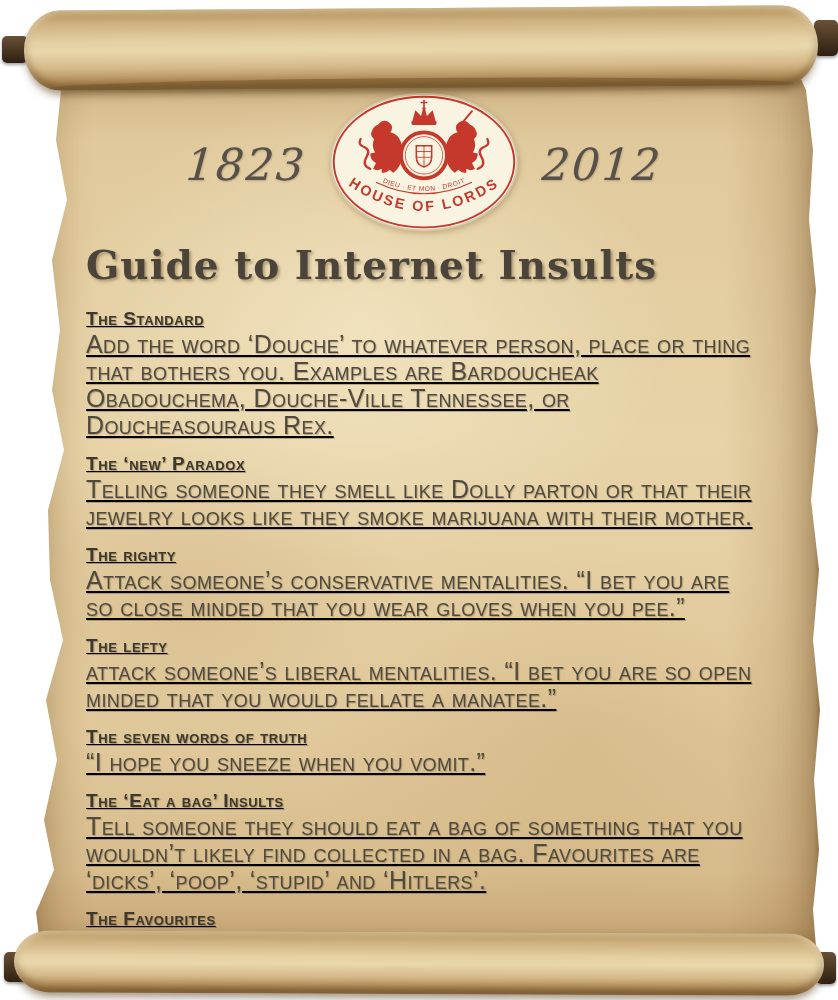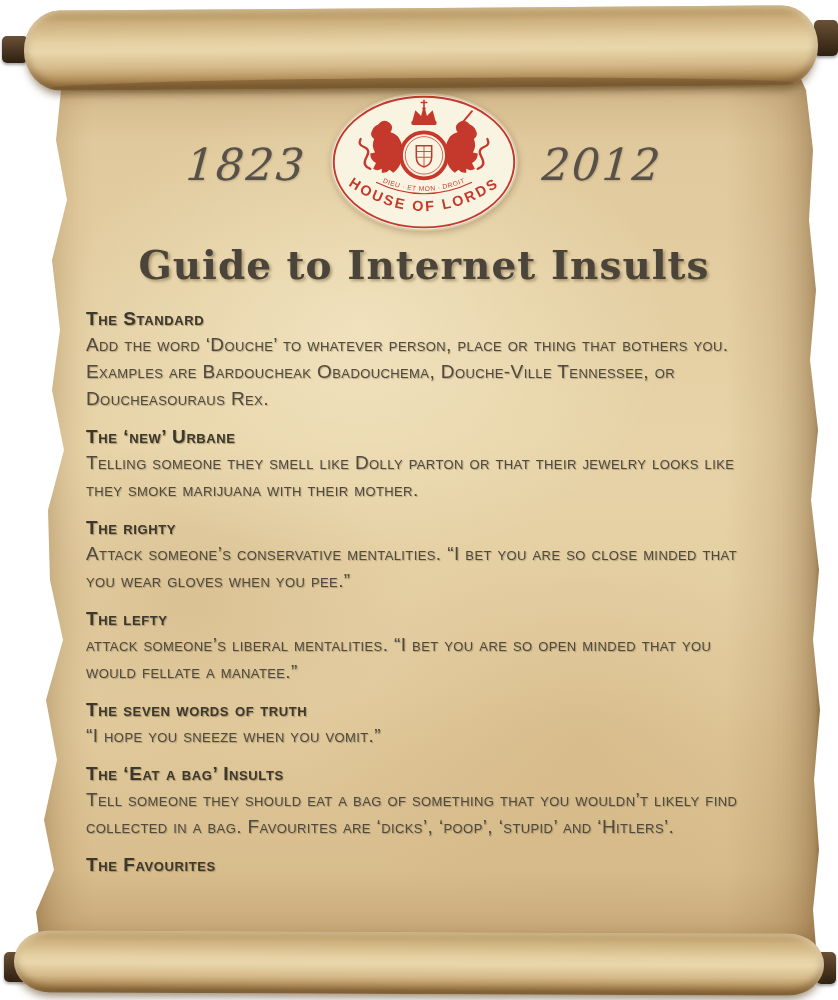--- a/index.html
+++ b/index.html
@@ -70,37 +70,36 @@
     margin-top:6px;height:140px;
   }
   .year{
     font-family:"DejaVu Serif","Liberation Serif",serif;
     font-style:italic;font-size:44px;color:#57514a;
     text-shadow:1px 1px 2px rgba(70,55,30,0.25);
     letter-spacing:2px;transform:skewX(-4deg);
   }
   #crest{flex:0 0 auto;filter:drop-shadow(1px 2px 3px rgba(110,80,40,0.35));}
   #page-title{
-    text-align:center;
     font-family:"DejaVu Serif","Liberation Serif",serif;
     font-weight:bold;font-size:39px;color:#4a443a;
     letter-spacing:1px;margin:8px 0 20px 0;
     text-shadow:2px 2px 3px rgba(90,70,40,0.45);
   }
-  .section{margin:0 0 14px 0;}
+  .section{margin:0 0 14px 0;text-decoration:underline;}
   .section h2{
     margin:0 0 1px 0;
     font-size:19px;font-weight:bold;
     font-variant:small-caps;letter-spacing:0.6px;
     color:#3d382e;
     text-shadow:1px 1px 1px rgba(100,80,45,0.45);
   }
   .section p{
     margin:0;
-    font-size:19px;line-height:27px;
+    font-size:25px;line-height:27px;
     font-variant:small-caps;letter-spacing:0.4px;
     color:#4f4a40;
     text-shadow:1px 1px 1px rgba(110,88,50,0.40);
   }
 </style>
 </head>
 <body>
 
 <div id="stage">
 
@@ -164,21 +163,21 @@
     </div>
 
     <h1 id="page-title">Guide to Internet Insults</h1>
 
     <div class="section">
       <h2>The Standard</h2>
       <p>Add the word ‘Douche’ to whatever person, place or thing that bothers you. Examples are Bardoucheak Obadouchema, Douche-Ville Tennessee, or Doucheasouraus Rex.</p>
     </div>
 
     <div class="section">
-      <h2>The ‘new’ Urbane</h2>
+      <h2>The ‘new’ Paradox</h2>
       <p>Telling someone they smell like Dolly parton or that their jewelry looks like they smoke marijuana with their mother.</p>
     </div>
 
     <div class="section">
       <h2>The righty</h2>
       <p>Attack someone’s conservative mentalities. “I bet you are so close minded that you wear gloves when you pee.”</p>
     </div>
 
     <div class="section">
       <h2>The lefty</h2>

